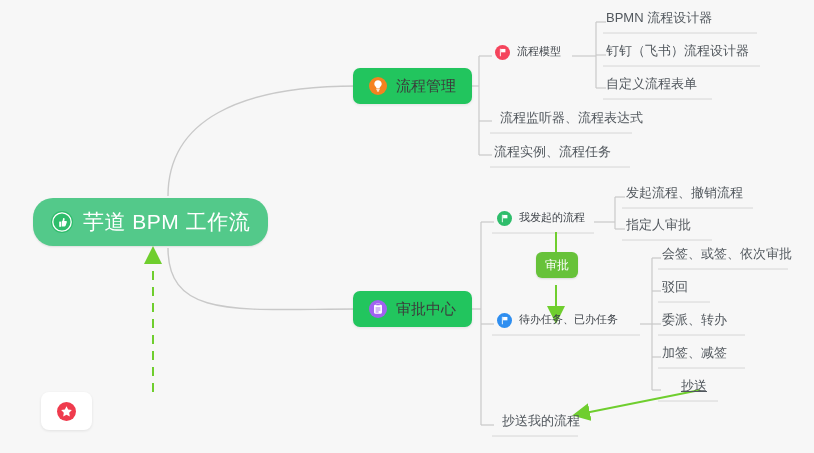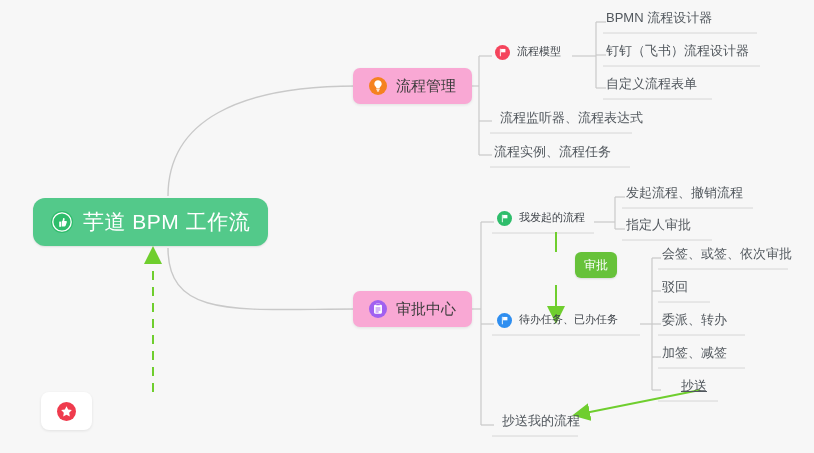--- a/index.html
+++ b/index.html
@@ -34,33 +34,33 @@
     position: absolute;
     box-sizing: border-box;
     display: flex;
     align-items: center;
     white-space: nowrap;
   }
 
   
   .root-node {
     background: #53c98a;
-    border-radius: 12px;
+    border-radius: 20px;
     padding: 0 18px;
     height: 48px;
     color: #ffffff;
     font-size: 21px;
     letter-spacing: 0.5px;
     box-shadow: 0 1px 2px rgba(0,0,0,0.10);
   }
   .root-node .label { margin-left: 10px; }
 
   
   .card-node {
-    background: #f9a8d4;
+    background: #22c55e;
     border-radius: 7px;
     height: 36px;
     padding: 0 16px;
     font-size: 15px;
     color: #3c3c3c;
     box-shadow: 0 1px 3px rgba(0,0,0,0.09);
   }
   .card-node .label { margin-left: 9px; }
 
   
@@ -102,21 +102,20 @@
     background: #67c23a;
     color: #ffffff;
     border-radius: 6px;
     font-size: 12px;
     height: 26px;
     padding: 0 9px;
     display: flex;
     align-items: center;
     justify-content: center;
     box-shadow: 0 1px 2px rgba(0,0,0,0.12);
-    margin-left: 39px;
   }
 
   
   .ico {
     display: inline-flex;
     align-items: center;
     justify-content: center;
     flex: 0 0 auto;
   }
   .ico svg { display: block; }

